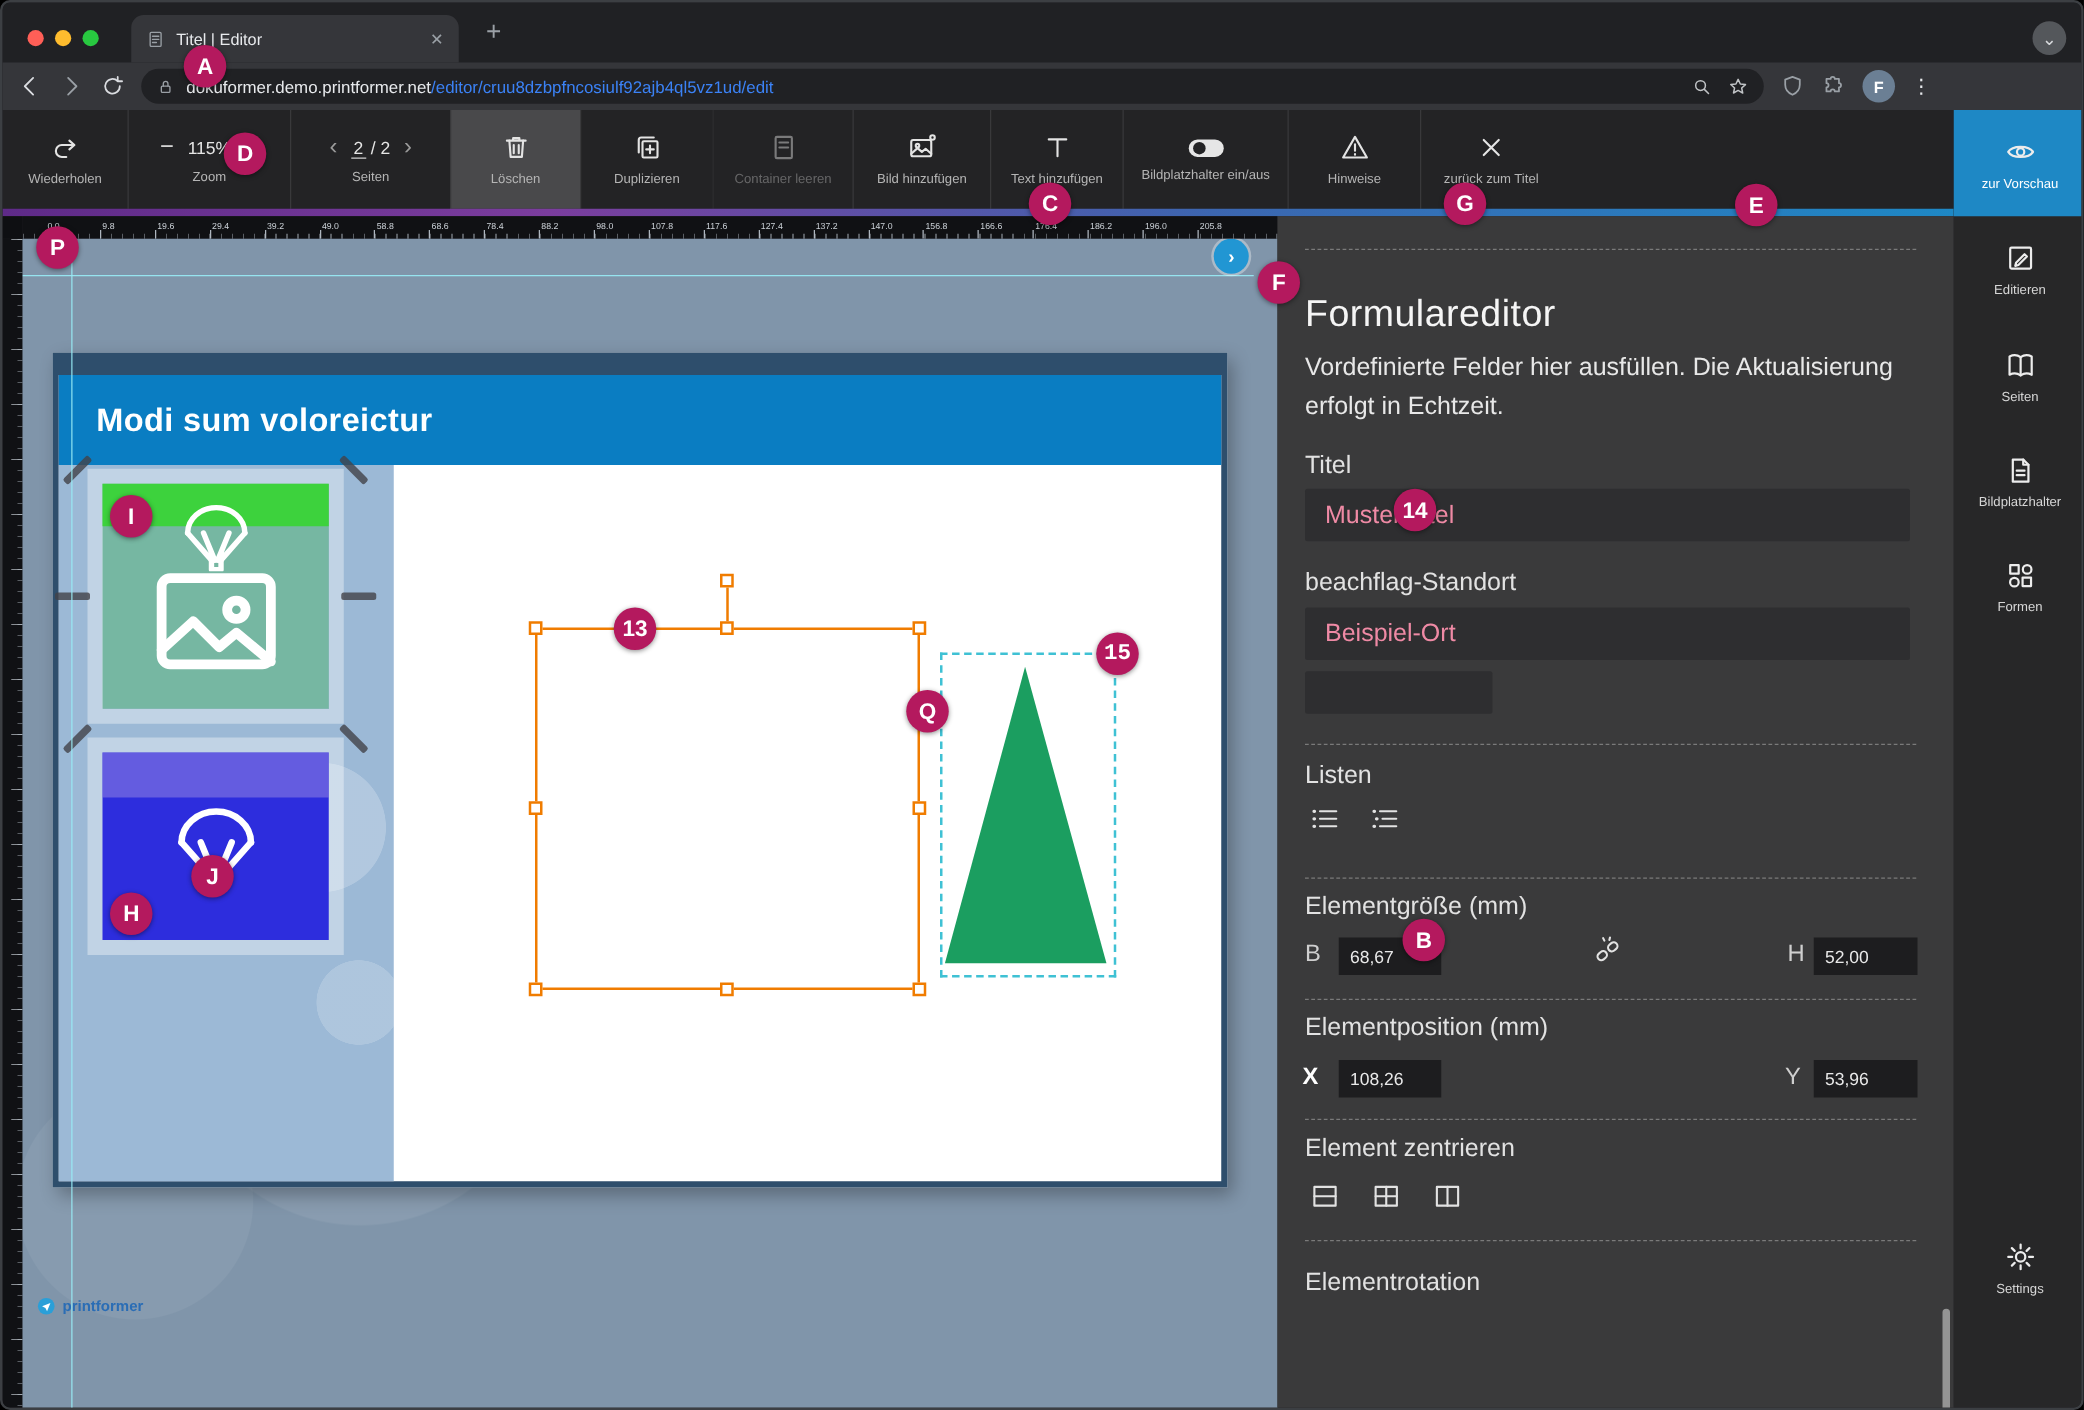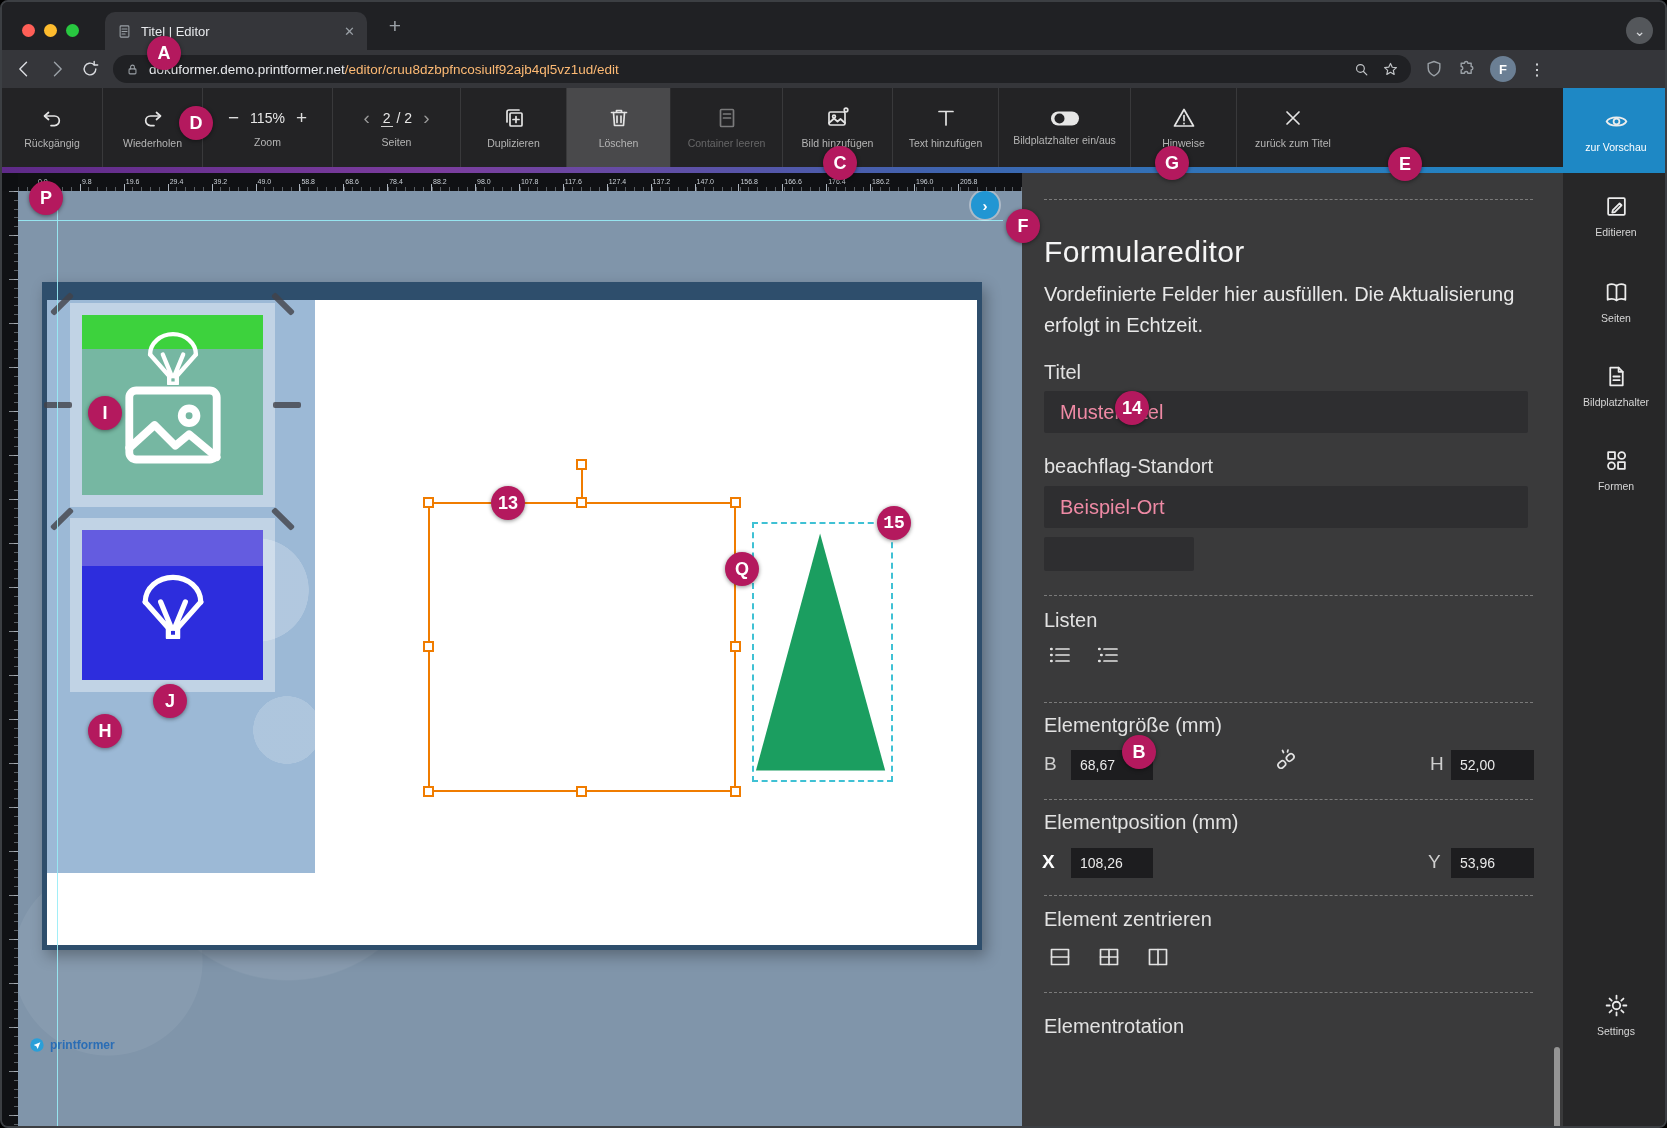--- a/index.html
+++ b/index.html
@@ -19,21 +19,21 @@
   .tab .close { margin-left:auto; color:#9aa0a6; font-size:13px; }
   .newtab { position:absolute; left:381px; top:13px; color:#9aa0a6; font-size:21px; width:24px; height:24px;
             text-align:center; line-height:22px; }
   .tabsearch { position:absolute; left:1624px; top:15px; width:27px; height:27px; border-radius:50%;
                background:#54575b; color:#d8dadd; display:flex; align-items:center; justify-content:center; font-size:14px; }
   .addressbar { position:absolute; left:0; top:48px; width:100%; height:38px; background:#35363a;
                 display:flex; align-items:center; padding:0 12px; gap:13px; color:#c7cacd; }
   .navic { width:20px; height:20px; color:#dadce0; flex:none; }
   .omnibox { width:1298px; height:28px; background:#202124; border-radius:14px; display:flex; align-items:center;
              gap:9px; padding:0 12px; font-size:13.5px; flex:none; }
-  .omnibox .dom { color:#e8eaed; } .omnibox .path { color:#fdba74; }
+  .omnibox .dom { color:#e8eaed; } .omnibox .path { color:#3b82f6; }
   .omni-right { margin-left:auto; display:flex; gap:12px; align-items:center; }
   .avatar { width:26px; height:26px; border-radius:50%; background:#6b7f94; color:#fff; font-size:13px; font-weight:bold;
             display:flex; align-items:center; justify-content:center; flex:none; }
   .kebab { color:#e8eaed; font-size:16px; letter-spacing:0; }
 
   
   .toolbar { position:absolute; left:0; top:86px; width:1561px; height:79px; background:#232325; display:flex; }
   .tgroup { height:100%; display:flex; flex-direction:column; align-items:center; justify-content:center; gap:7px;
             border-left:1px solid #39393b; color:#e3e3e3; flex:none; }
   .tgroup:first-child { border-left:none; }
@@ -200,27 +200,20 @@
     <svg class="ic navic" viewBox="0 0 24 24" style="color:#9aa0a6">
         <path d="M9 5a2 2 0 1 1 4 0h4v4a2 2 0 1 1 0 4v4h-4a2 2 0 1 0-4 0H5v-4a2 2 0 1 0 0-4V5z"></path>
       </svg>
     <div class="avatar">F</div>
     <span class="kebab">⋮</span>
   </div>
 
   <div class="toolbar">
     <div class="tgroup" style="width:100px">
       <svg class="ic" viewBox="0 0 24 24">
-          <path d="M8.5 6.5 4.5 10l4 3.5"></path>
-          <path d="M5 10h9.5a4.8 4.8 0 0 1 0 9.6H11"></path>
-        </svg>
-      <span class="tlabel">Rückgängig</span>
-    </div>
-    <div class="tgroup" style="width:100px">
-      <svg class="ic" viewBox="0 0 24 24">
           <path d="M15.5 6.5 19.5 10l-4 3.5"></path>
           <path d="M19 10H9.5a4.8 4.8 0 0 0 0 9.6H13"></path>
         </svg>
       <span class="tlabel">Wiederholen</span>
     </div>
     <div class="tgroup" style="width:130px">
       <div class="zoomrow">
         <span class="zbtn">−</span>
         <span>115%</span>
         <span class="zbtn">+</span>
@@ -230,35 +223,35 @@
     <div class="tgroup" style="width:128px">
       <div class="pagerow">
         <span class="pgchev">‹</span>
         <span><span class="pgcur">2</span>
         <span>/</span>
         <span>2</span></span>
         <span class="pgchev">›</span>
       </div>
       <span class="tlabel">Seiten</span>
     </div>
+    <div class="tgroup active" style="width:104px">
+      <svg class="ic" viewBox="0 0 24 24">
+          <path d="M4.5 6.5h15M9.5 6.5v-2h5v2"></path>
+          <path d="M6.5 6.5l1 13h9l1-13"></path>
+          <path d="M10 10v6.5M14 10v6.5"></path>
+        </svg>
+      <span class="tlabel">Löschen</span>
+    </div>
     <div class="tgroup" style="width:106px">
       <svg class="ic" viewBox="0 0 24 24">
           <path d="M5 16V6a2 2 0 0 1 2-2h10"></path>
           <rect x="8" y="7" width="12" height="13" rx="1"></rect>
           <path d="M14 10.5v6M11 13.5h6"></path>
         </svg>
       <span class="tlabel">Duplizieren</span>
-    </div>
-    <div class="tgroup active" style="width:104px">
-      <svg class="ic" viewBox="0 0 24 24">
-          <path d="M4.5 6.5h15M9.5 6.5v-2h5v2"></path>
-          <path d="M6.5 6.5l1 13h9l1-13"></path>
-          <path d="M10 10v6.5M14 10v6.5"></path>
-        </svg>
-      <span class="tlabel">Löschen</span>
     </div>
     <div class="tgroup disabled" style="width:112px">
       <svg class="ic" viewBox="0 0 24 24">
           <rect x="5.5" y="3.5" width="13" height="17" rx="1"></rect>
           <path d="M8.5 8h7M8.5 12h7"></path>
         </svg>
       <span class="tlabel">Container leeren</span>
     </div>
     <div class="tgroup" style="width:110px">
       <svg class="ic" viewBox="0 0 24 24">
@@ -366,20 +359,23 @@
       </div>
       <div class="rtick" style="left: 939.9px;">
         <span>205.8</span>
       </div>
     </div>
   <div class="vruler"></div>
 
   <div class="canvas">
 
     <div class="page">
+      <div class="page-header">
+        <span class="page-title">Modi sum voloreictur</span>
+      </div>
       <div class="page-body">
         <div class="leftcol"></div>
 
         <div class="ph ph1">
           <div class="ph1-bar"></div>
           <div class="mark mk-tl"></div>
           <div class="mark mk-tr"></div>
           <div class="mark mk-ml"></div>
           <div class="mark mk-mr"></div>
           <svg class="ic" viewBox="0 0 24 22" style="width:62px;height:56px;color:#fff;margin-top:14px">

